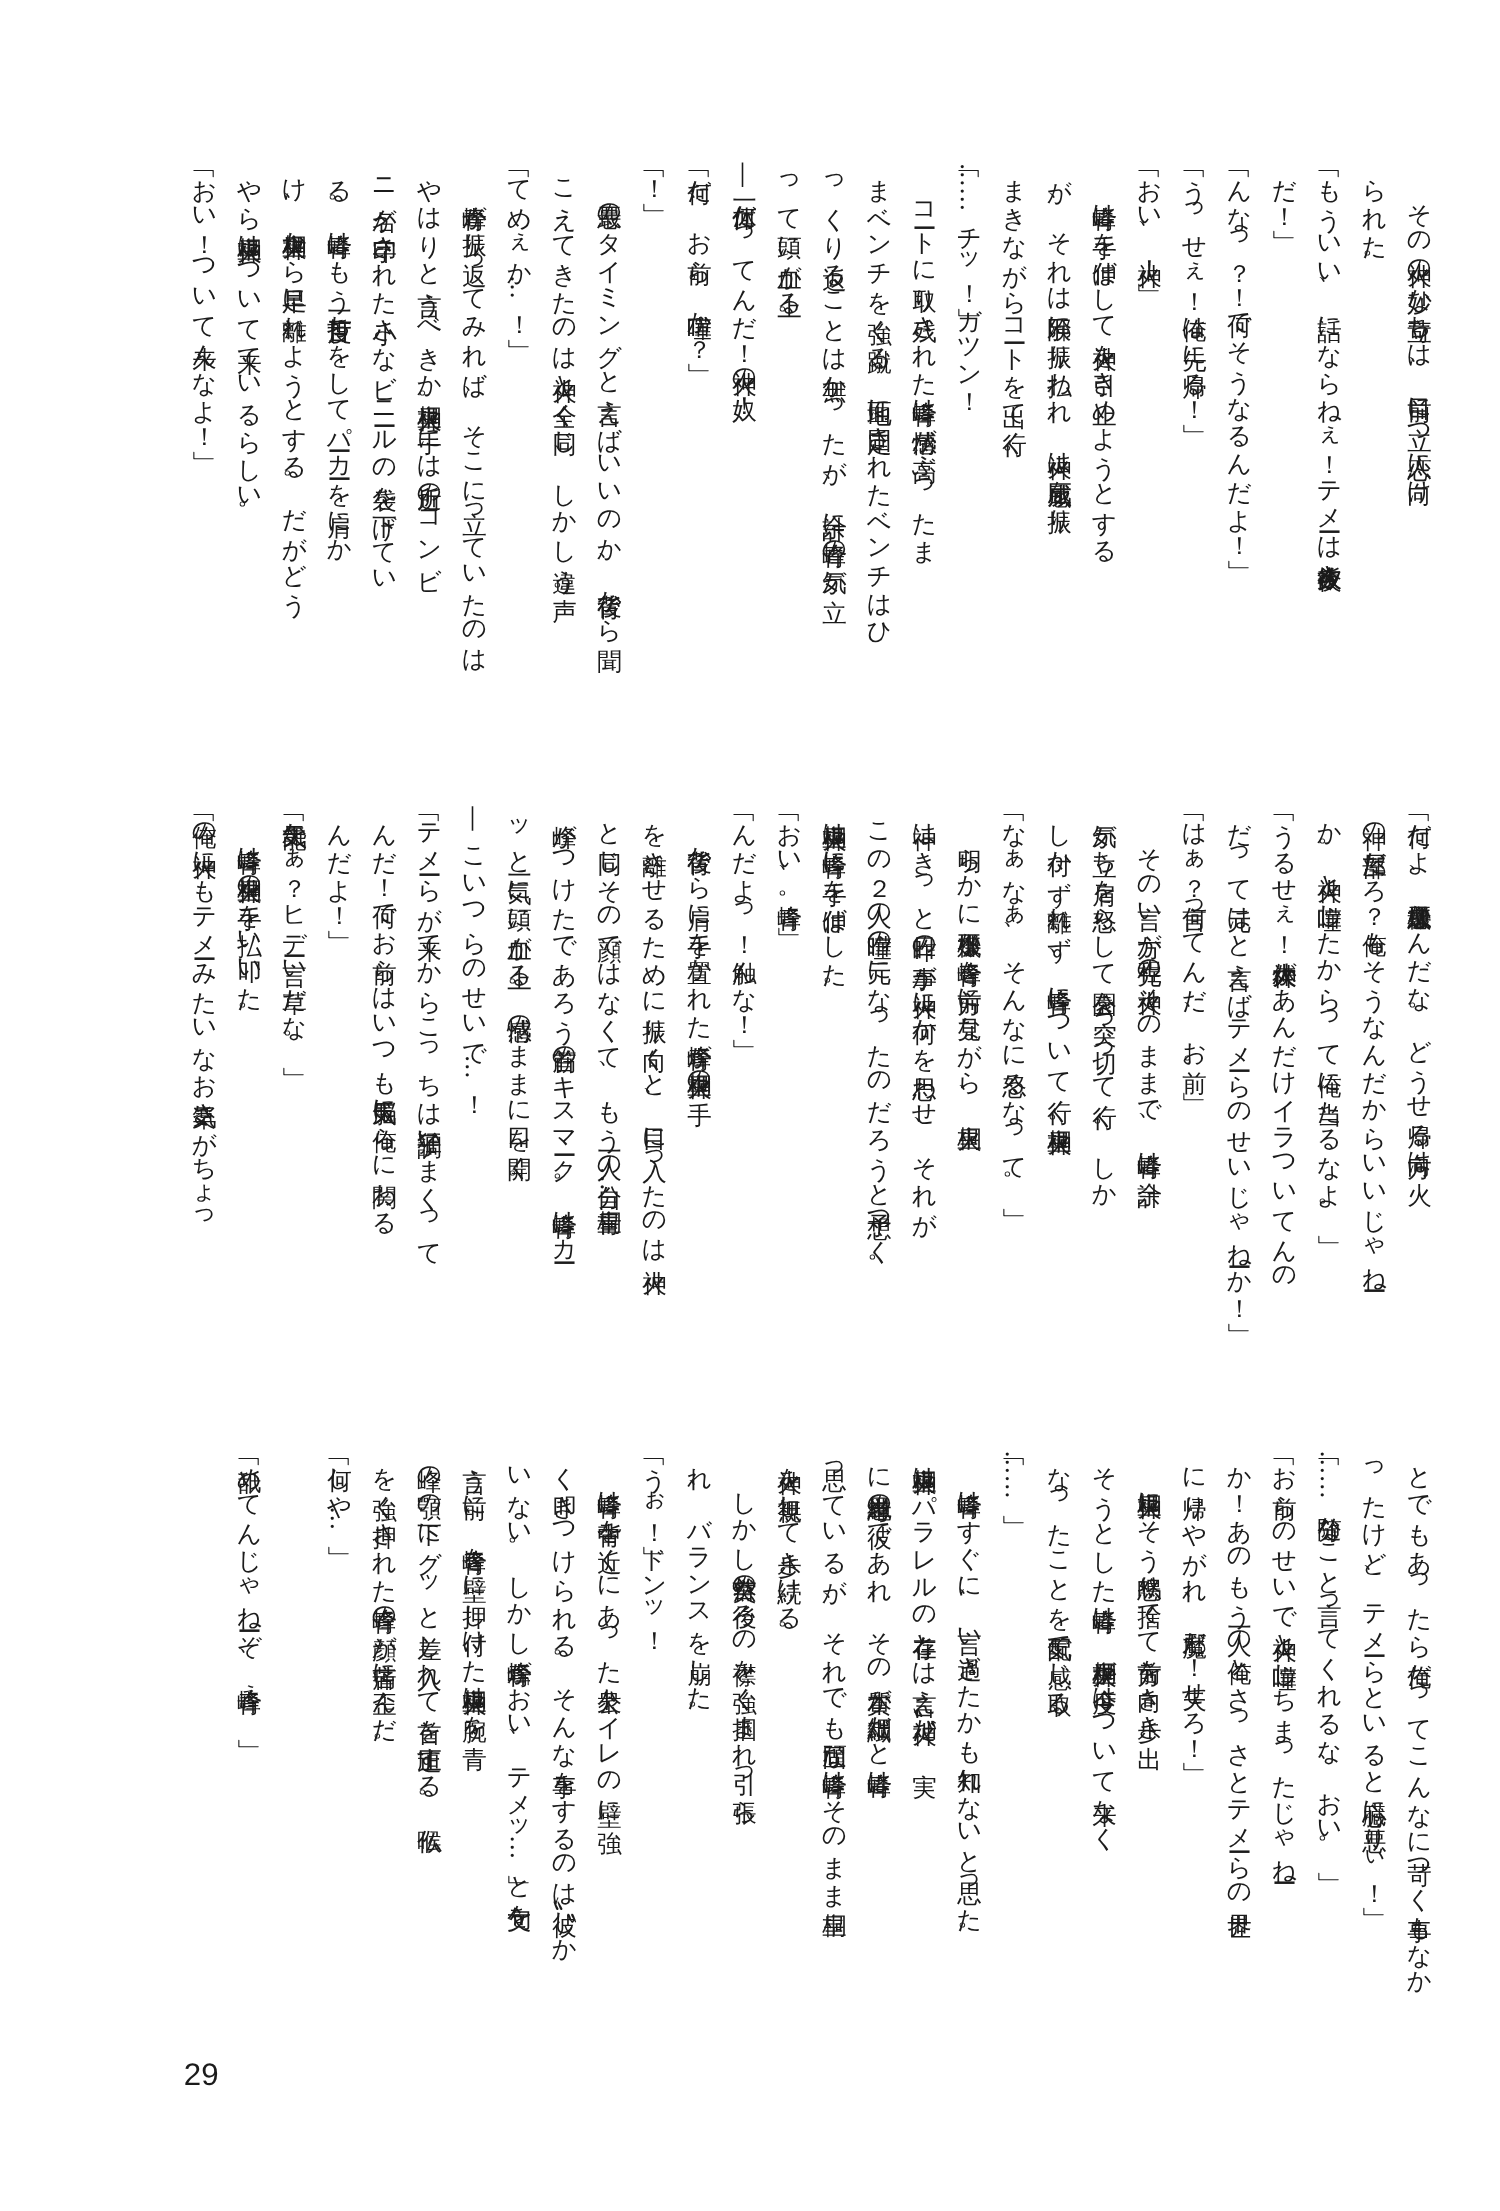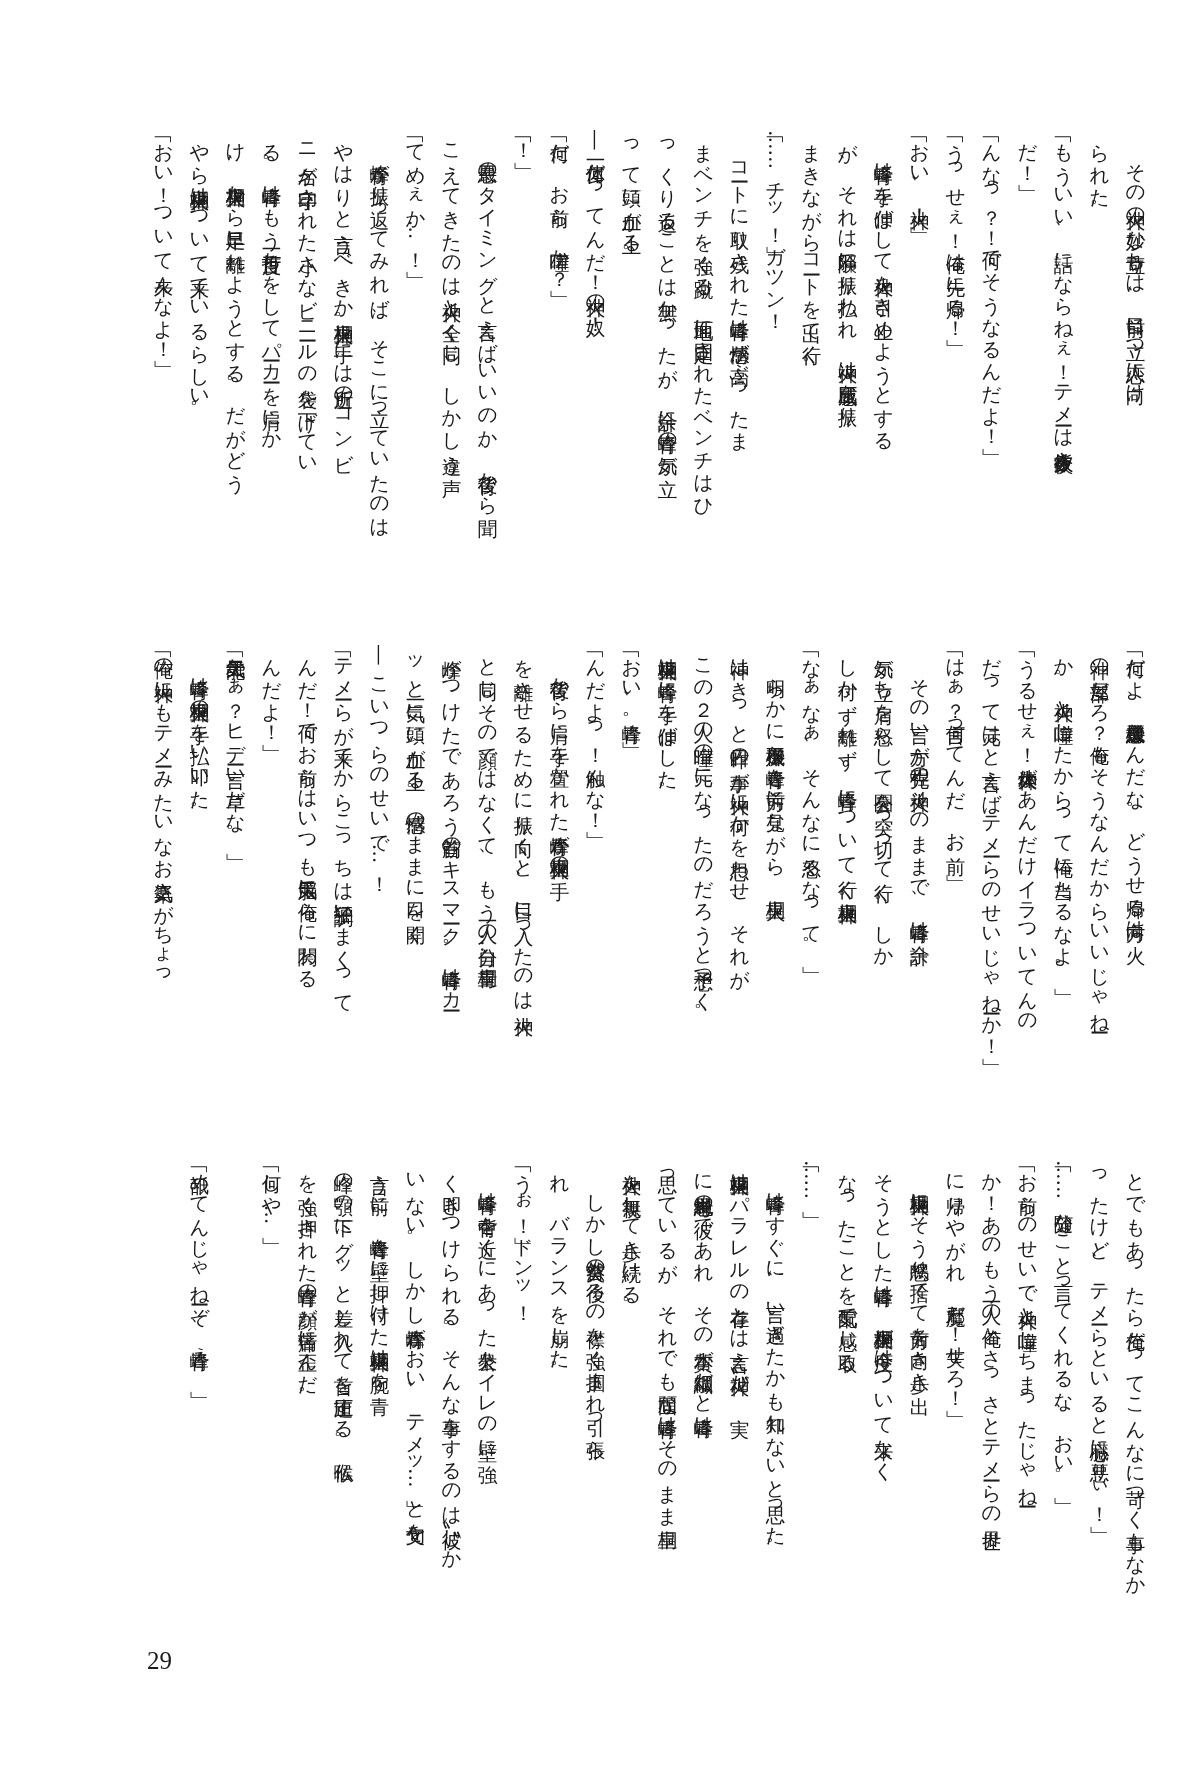--- a/index.html
+++ b/index.html
@@ -40,21 +40,21 @@
       height: 451px;
       width: 36px;
       white-space: nowrap;
       overflow: visible;
       letter-spacing: 0;
     }
     .page-number {
       position: absolute;
       left: 147px;
       top: 1648px;
-      font-family: Liberation Serif, serif;
+      font-family: Liberation Sans, sans-serif;
       font-size: 25px;
       line-height: 25px;
       color: #1b1b1b;
     }
   </style>
 </head>
 <body>
 
 <div class="page">
 

